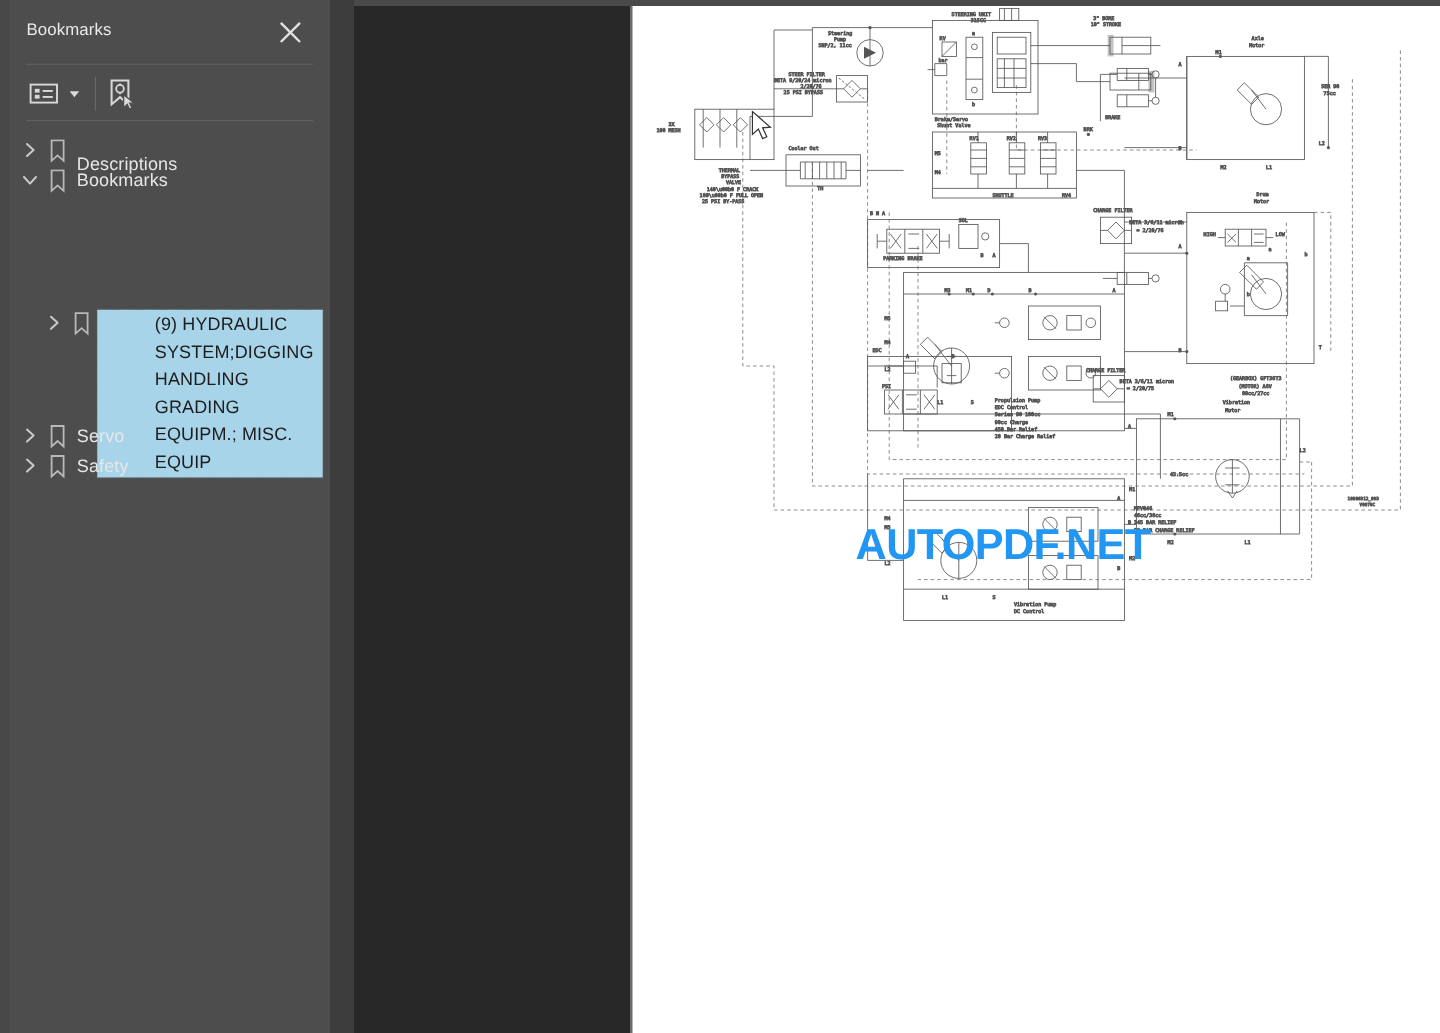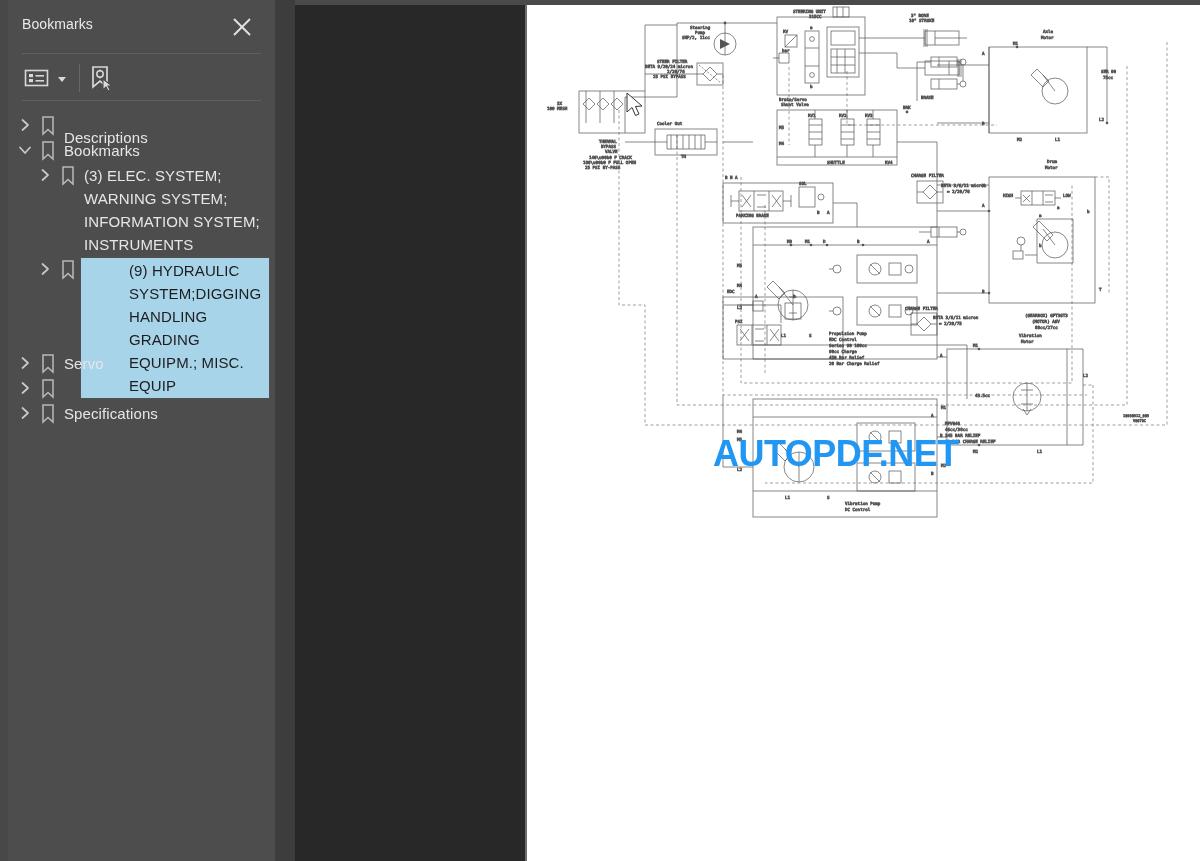--- a/index.html
+++ b/index.html
@@ -171,36 +171,20 @@
             <polyline points="4,6.5 9,12 14,6.5" fill="none" stroke="#c9c9c9" stroke-width="1.7" stroke-linecap="round" stroke-linejoin="round"></polyline>
           </svg>
         </div>
         <div class="bm-icon" style="left: 28px; top: 2px;">
           <svg width="16" height="20" viewBox="0 0 16 20">
             <path d="M3 1 H13 V18 L8 13.5 L3 18 Z" fill="none" stroke="#b9b9b9" stroke-width="1.5"></path>
           </svg>
         </div>
         <div class="node-label" style="left: 52px; top: 0px; right: 0px;">Bookmarks</div>
       </div>
-      <div class="node" style="top: 60px; left: 24px; height: 92px; right: 6px;">
-        <div class="twisty" style="left: 4px; top: 2px;">
-          <svg width="18" height="18" viewBox="0 0 18 18">
-            <polyline points="6.5,4 12,9 6.5,14" fill="none" stroke="#c9c9c9" stroke-width="1.7" stroke-linecap="round" stroke-linejoin="round"></polyline>
-          </svg>
-        </div>
-        <div class="bm-icon" style="left: 28px; top: 2px;">
-          <svg width="16" height="20" viewBox="0 0 16 20">
-            <path d="M3 1 H13 V18 L8 13.5 L3 18 Z" fill="none" stroke="#b9b9b9" stroke-width="1.5"></path>
-          </svg>
-        </div>
-        <div class="node-label" style="left: 52px; top: 0px; right: 0px;">(3) ELEC. SYSTEM;
-WARNING SYSTEM;
-INFORMATION SYSTEM;
-INSTRUMENTS</div>
-      </div>
       <div class="node selected" style="top: 154px; left: 24px; height: 92px; right: 6px;">
         <div class="twisty" style="left: 4px; top: 2px;">
           <svg width="18" height="18" viewBox="0 0 18 18">
             <polyline points="6.5,4 12,9 6.5,14" fill="none" stroke="#c9c9c9" stroke-width="1.7" stroke-linecap="round" stroke-linejoin="round"></polyline>
           </svg>
         </div>
         <div class="bm-icon" style="left: 28px; top: 2px;">
           <svg width="16" height="20" viewBox="0 0 16 20">
             <path d="M3 1 H13 V18 L8 13.5 L3 18 Z" fill="none" stroke="#b9b9b9" stroke-width="1.5"></path>
           </svg>
@@ -227,33 +211,21 @@
         <div class="twisty" style="left: 4px; top: 2px;">
           <svg width="18" height="18" viewBox="0 0 18 18">
             <polyline points="6.5,4 12,9 6.5,14" fill="none" stroke="#c9c9c9" stroke-width="1.7" stroke-linecap="round" stroke-linejoin="round"></polyline>
           </svg>
         </div>
         <div class="bm-icon" style="left: 28px; top: 2px;">
           <svg width="16" height="20" viewBox="0 0 16 20">
             <path d="M3 1 H13 V18 L8 13.5 L3 18 Z" fill="none" stroke="#b9b9b9" stroke-width="1.5"></path>
           </svg>
         </div>
-      </div>
-      <div class="node" style="top: 298px; left: 4px; height: 23px; right: 6px;">
-        <div class="twisty" style="left: 4px; top: 2px;">
-          <svg width="18" height="18" viewBox="0 0 18 18">
-            <polyline points="6.5,4 12,9 6.5,14" fill="none" stroke="#c9c9c9" stroke-width="1.7" stroke-linecap="round" stroke-linejoin="round"></polyline>
-          </svg>
-        </div>
-        <div class="bm-icon" style="left: 28px; top: 2px;">
-          <svg width="16" height="20" viewBox="0 0 16 20">
-            <path d="M3 1 H13 V18 L8 13.5 L3 18 Z" fill="none" stroke="#b9b9b9" stroke-width="1.5"></path>
-          </svg>
-        </div>
-        <div class="node-label" style="left: 52px; top: 0px; right: 0px;">Specifications</div>
+        <div class="node-label" style="left: 52px; top: 0px; right: 0px;">Safety</div>
       </div>
     </div>
 </div>
 
 <div id="splitter">
   <div id="collapse-handle">
     <svg width="12" height="16" viewBox="0 0 12 16">
       <polygon points="10,1 10,15 1,8" fill="#b8b8b8"></polygon>
     </svg>
   </div>

